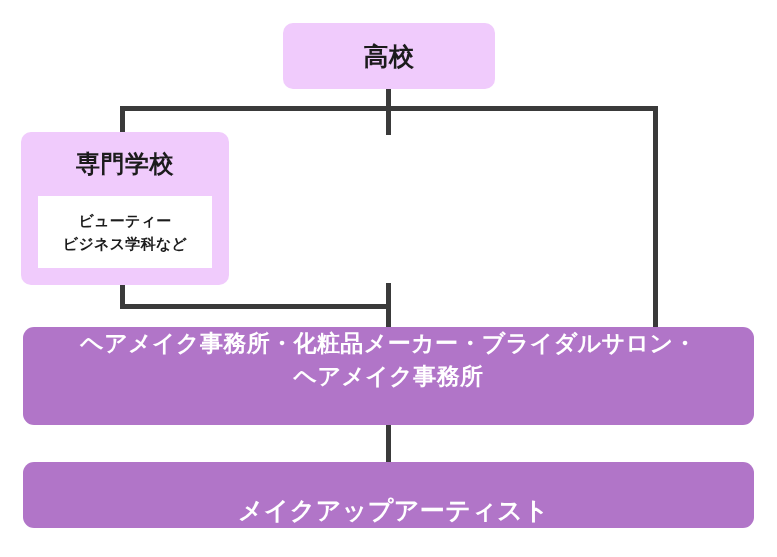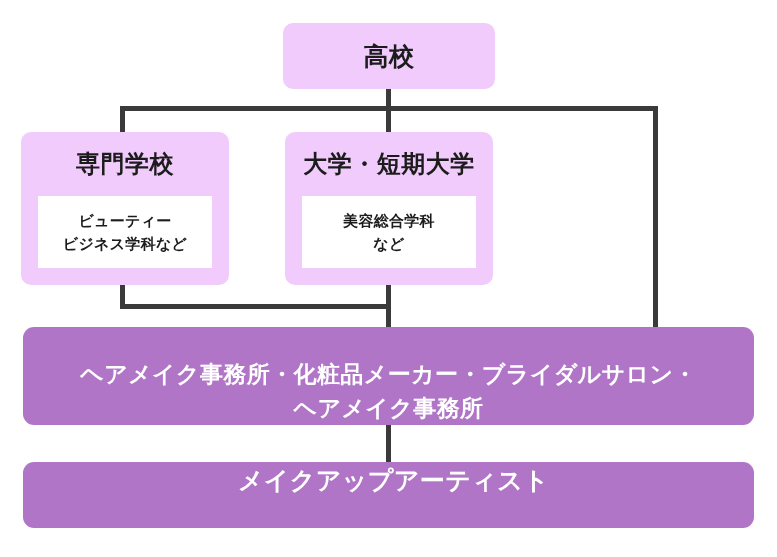--- a/index.html
+++ b/index.html
@@ -99,29 +99,29 @@
     text-align: center;
     letter-spacing: 0.3px;
   }
 
   
   #box-workplace {
     left: 23px;
     top: 327px;
     width: 731px;
     height: 98px;
-    justify-content: flex-end;
+    justify-content: flex-start;
     border-radius: 11px;
   }
   #box-career {
     left: 23px;
     top: 462px;
     width: 731px;
     height: 66px;
-    justify-content: flex-start;
+    justify-content: flex-end;
     border-radius: 11px;
     padding-left: 10px;
   }
   .dark-text {
     color: #ffffff;
     font-size: 23px;
     font-weight: bold;
     text-align: center;
     line-height: 1.45;
     letter-spacing: 0.4px;
@@ -157,29 +157,20 @@
         <div>ビューティー</div>
         <div>ビジネス学科など</div>
       </div>
     </div>
   </div>
 
   <div class="box box-light" id="box-highschool">
     <div class="box-title">高校</div>
   </div>
 
-  <div class="box box-light" id="box-university">
-    <div class="box-title">大学・短期大学</div>
-    <div class="inner-white">
-      <div class="inner-text">
-        <div>美容総合学科</div>
-        <div>など</div>
-      </div>
-    </div>
-  </div>
 
   <div class="box box-dark" id="box-workplace">
     <div class="dark-text">
       <div>ヘアメイク事務所・化粧品メーカー・ブライダルサロン・</div>
       <div>ヘアメイク事務所</div>
     </div>
   </div>
 
   <div class="box box-dark" id="box-career">
     <div class="dark-text">メイクアップアーティスト</div>

